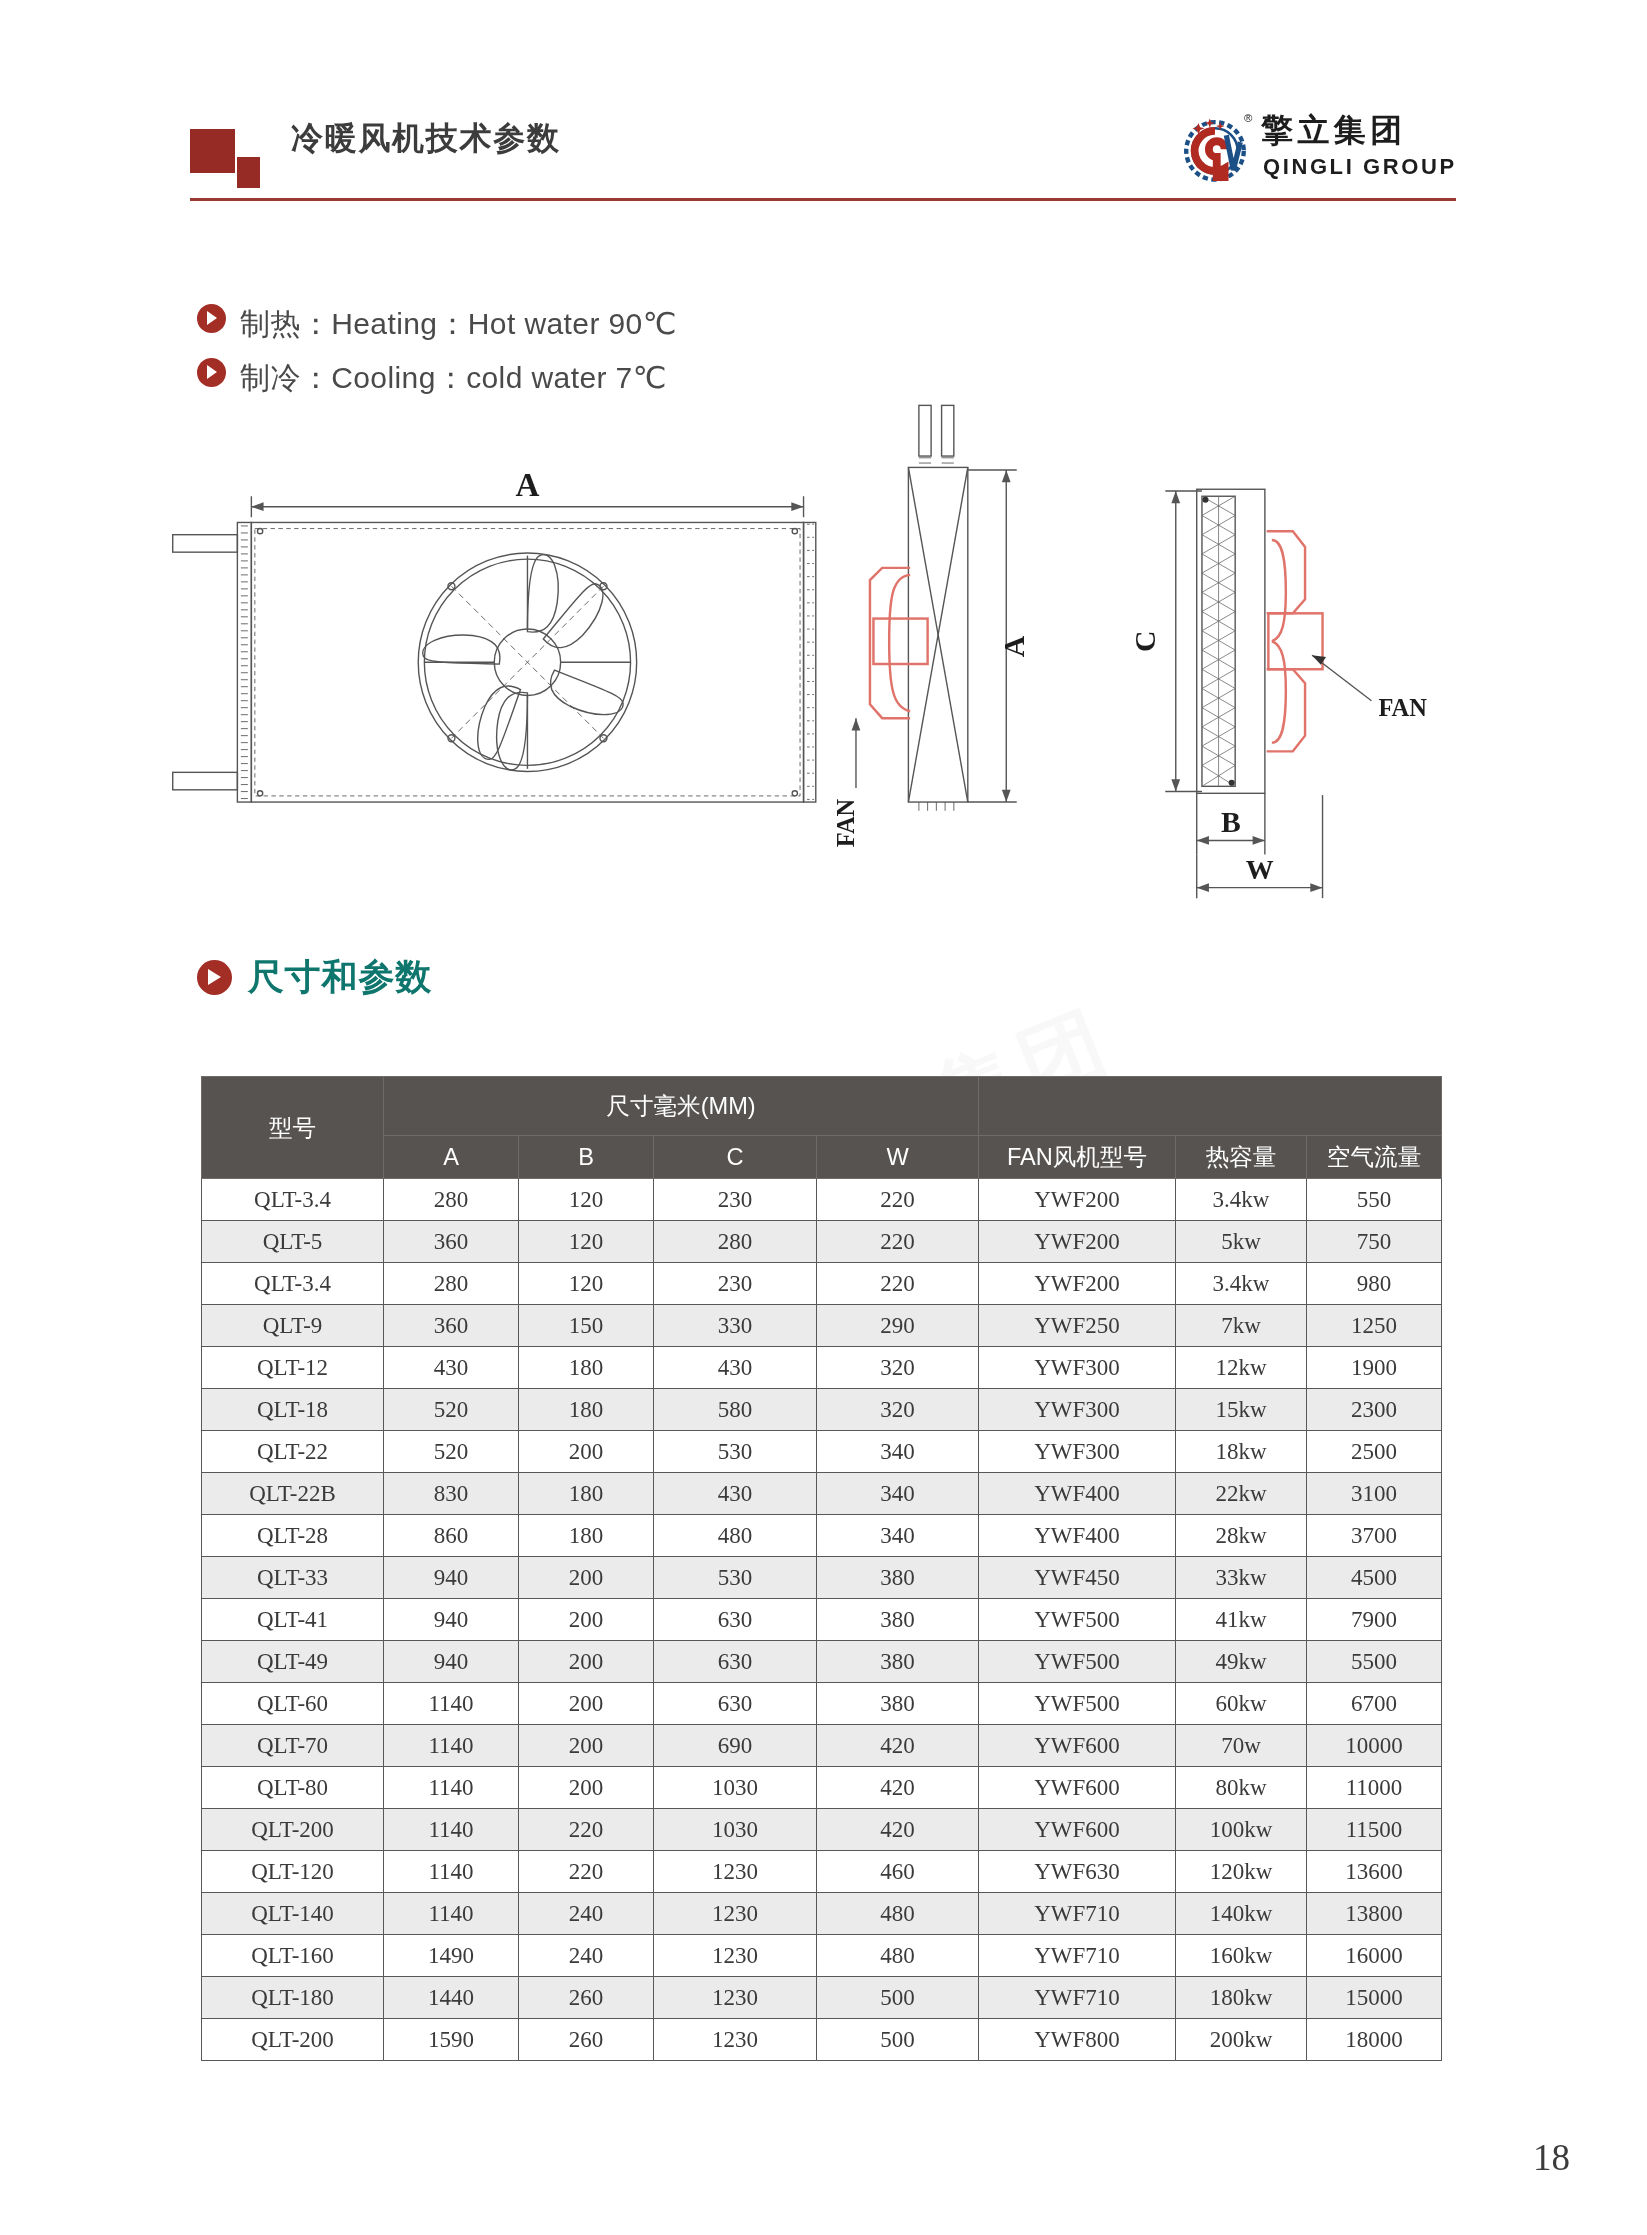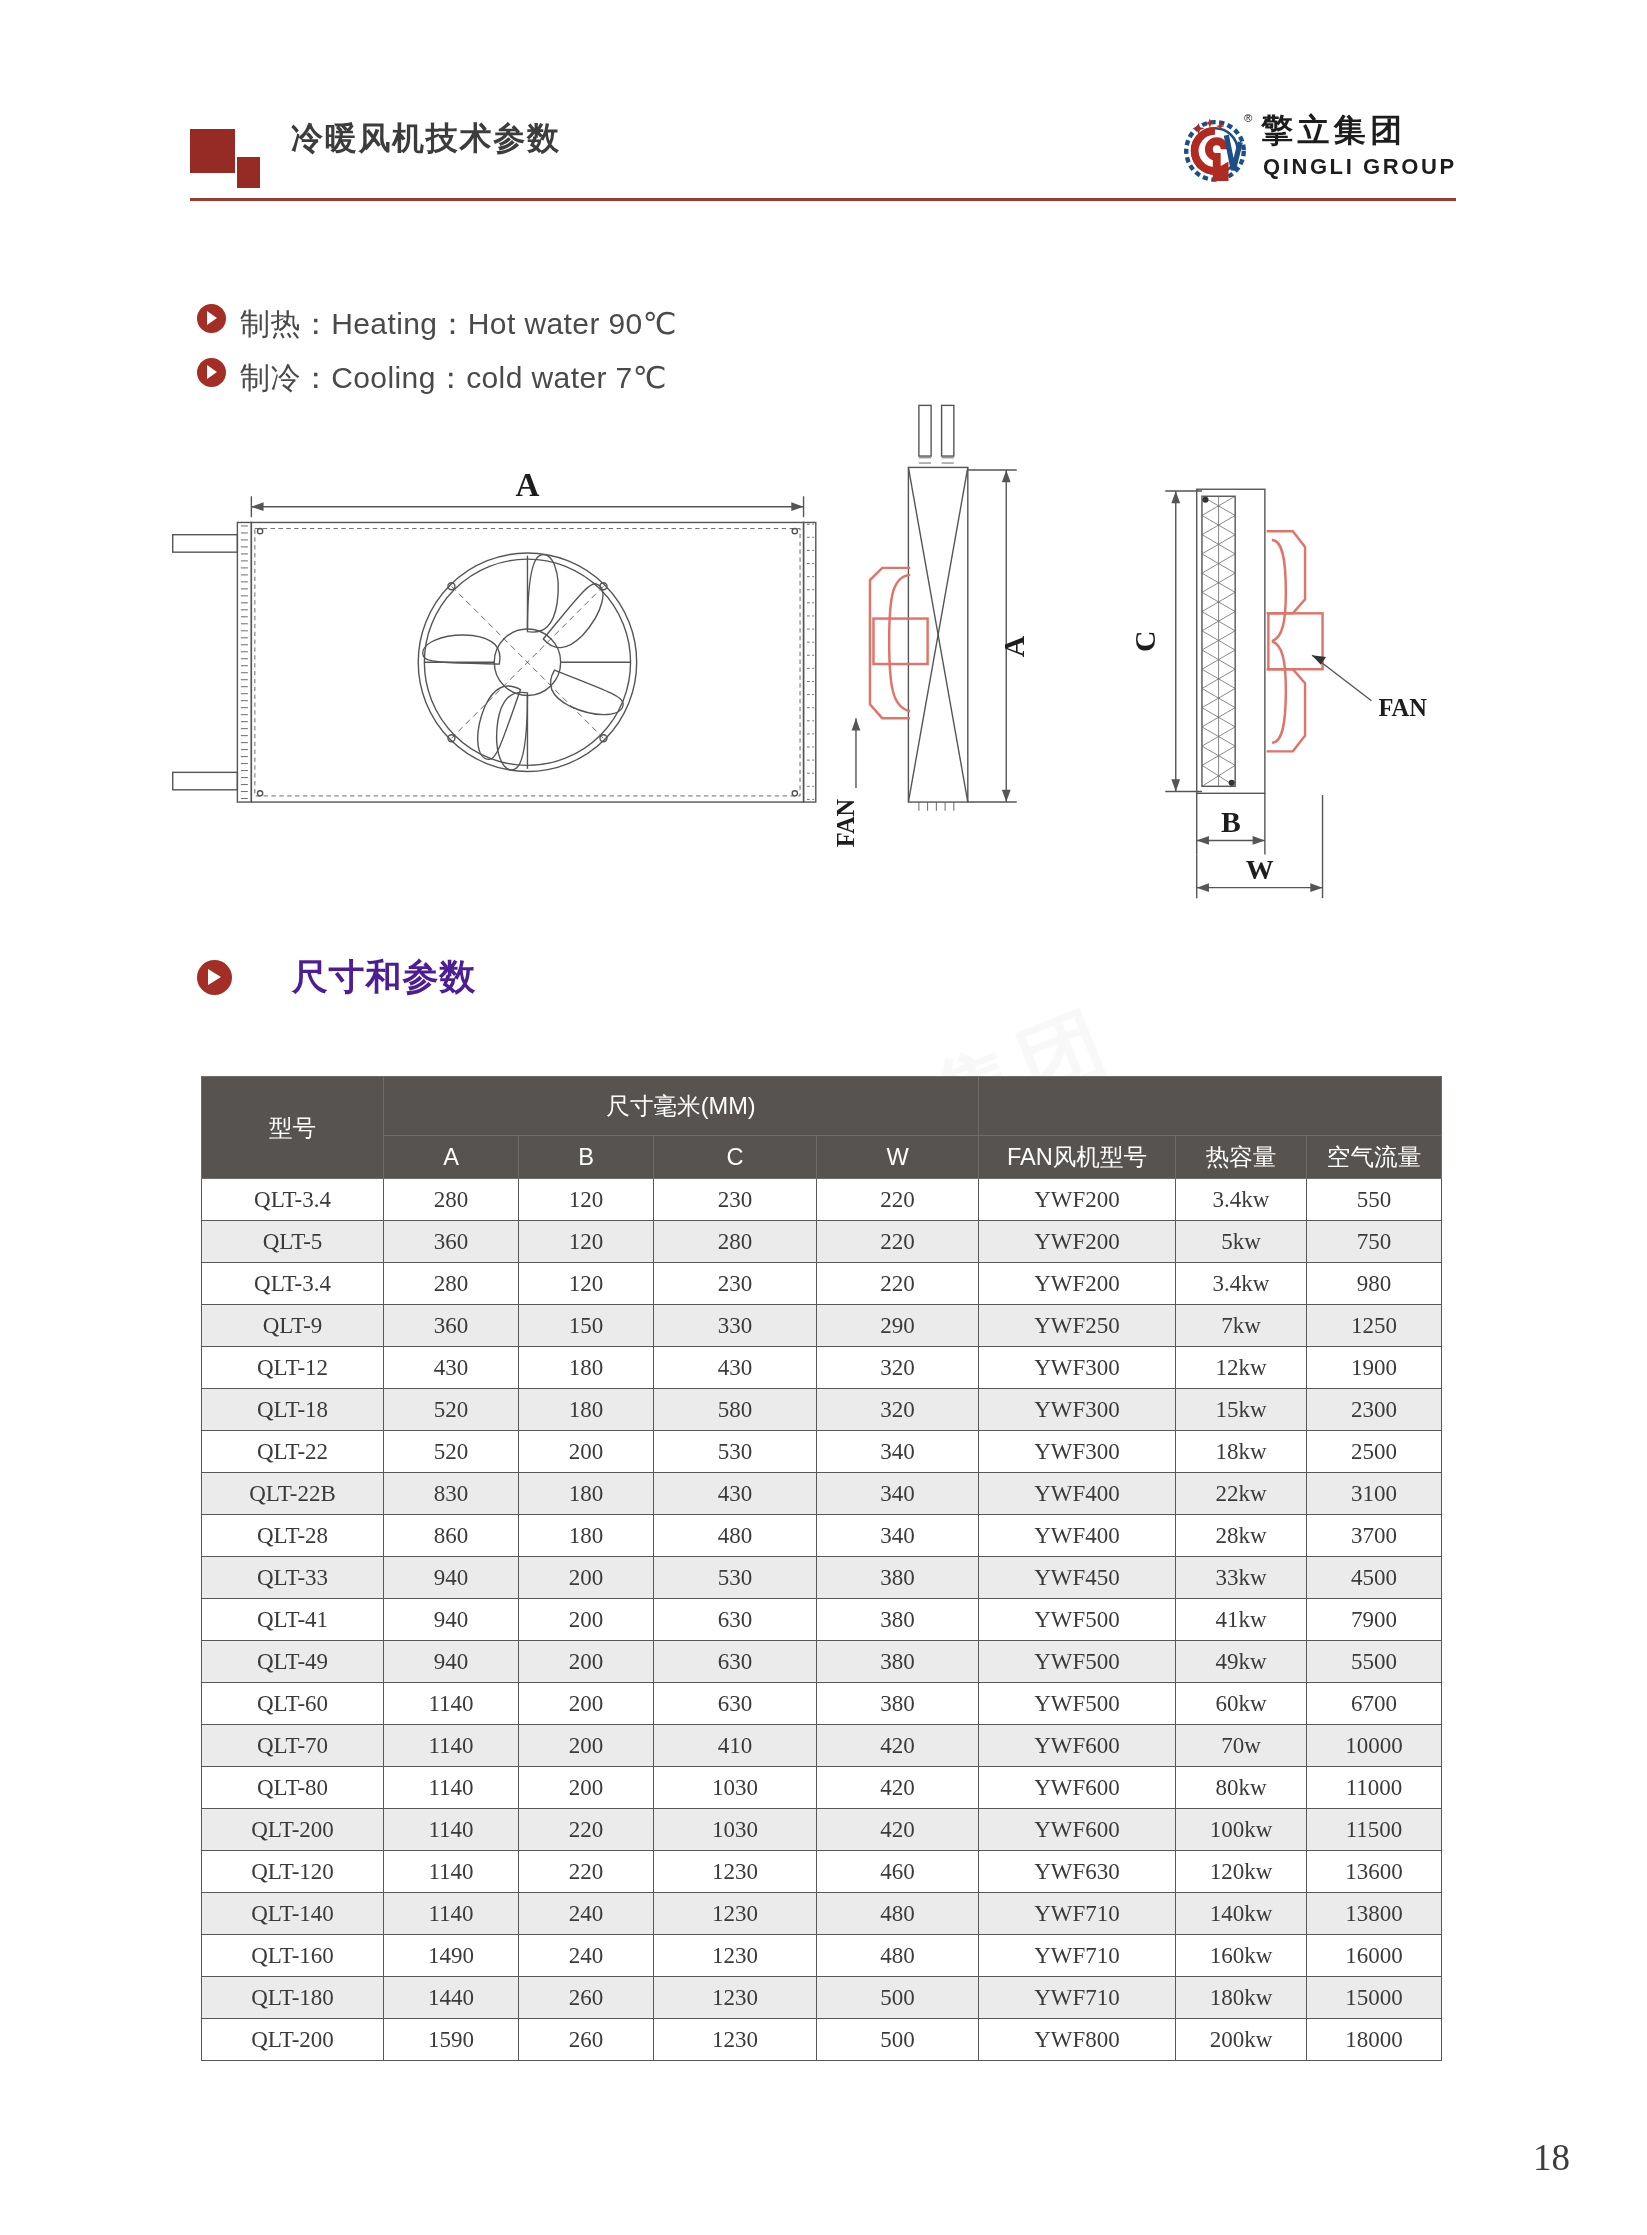--- a/index.html
+++ b/index.html
@@ -141,23 +141,22 @@
   }
   #section-dims .bullet-icon::after {
     left: 11.4px; top: 8.7px;
     border-left: 13px solid #ffffff;
     border-top: 8.7px solid transparent;
     border-bottom: 8.7px solid transparent;
   }
   .section-title {
     font-size: 36px;
     font-weight: bold;
-    color: #4c1d95;
+    color: #0f766e;
     letter-spacing: 0.9px;
-    margin-left: 44px;
   }
 
   
   #drawings {
     position: absolute;
     left: 157px; top: 393px;
     width: 1363px; height: 542px;
   }
   #drawings svg { display: block; }
 
@@ -696,21 +695,21 @@
           <td>630</td>
           <td>380</td>
           <td>YWF500</td>
           <td>60kw</td>
           <td>6700</td>
         </tr>
         <tr class="even">
           <td>QLT-70</td>
           <td>1140</td>
           <td>200</td>
-          <td>410</td>
+          <td>690</td>
           <td>420</td>
           <td>YWF600</td>
           <td>70w</td>
           <td>10000</td>
         </tr>
         <tr class="odd">
           <td>QLT-80</td>
           <td>1140</td>
           <td>200</td>
           <td>1030</td>

